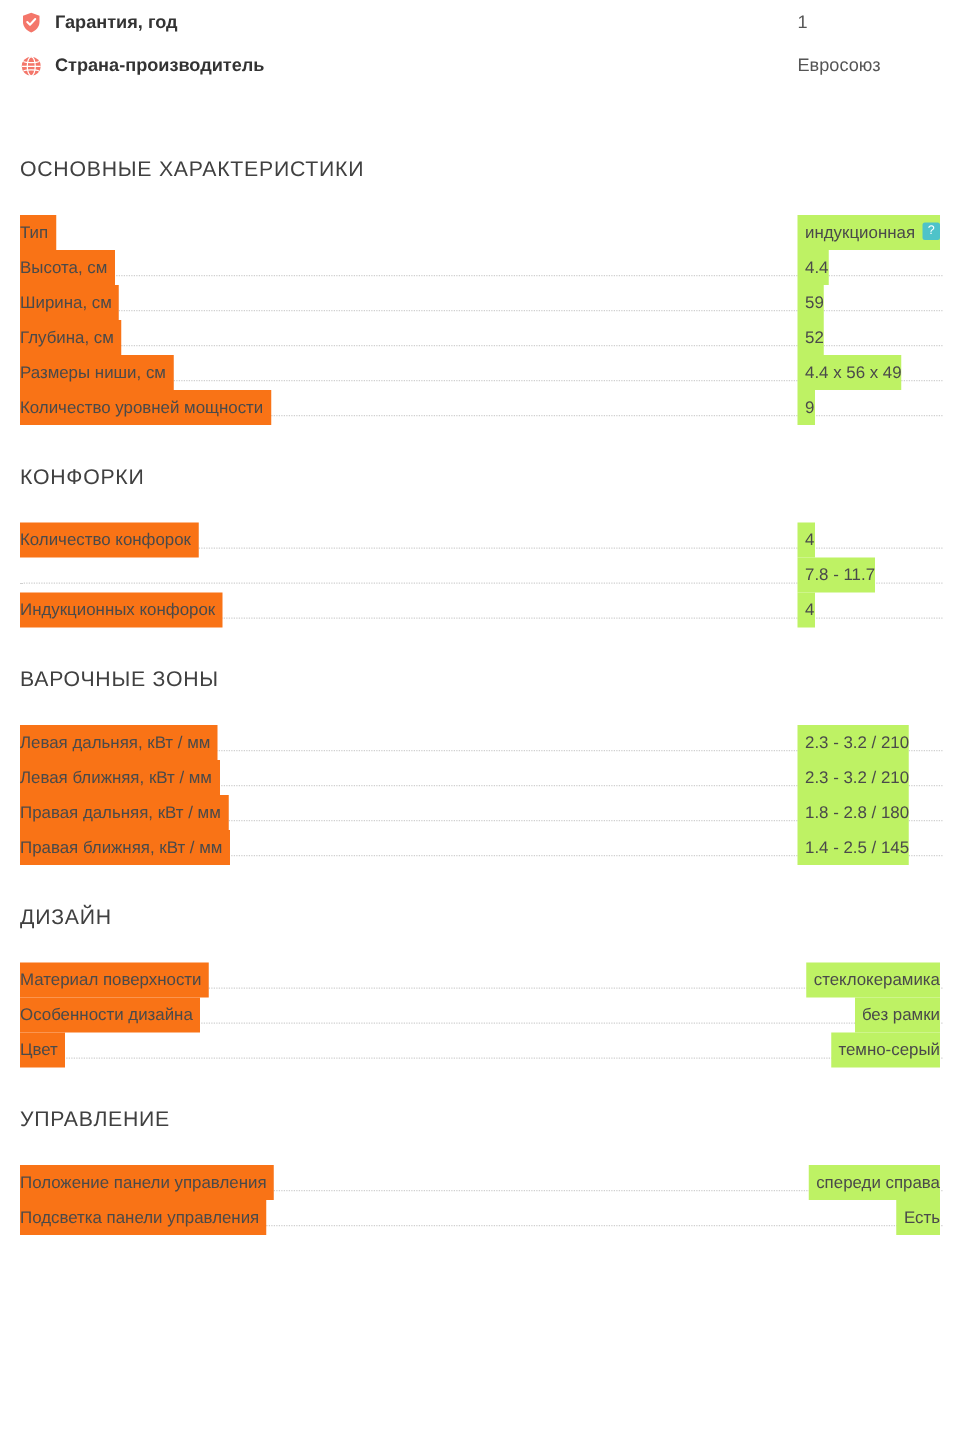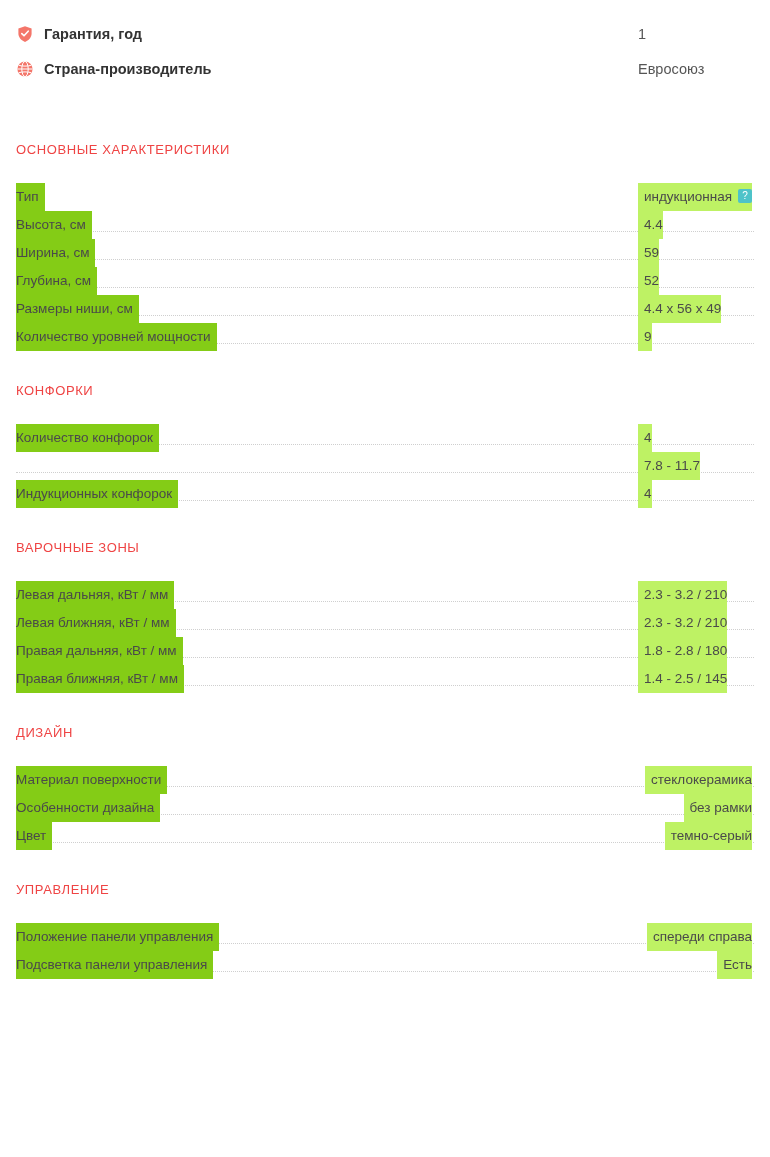--- a/index.html
+++ b/index.html
@@ -11,21 +11,21 @@
     min-height: 1157px;
     background: #ffffff;
     font-family: "Liberation Sans", sans-serif;
     color: #3c3c3c;
     -webkit-font-smoothing: antialiased;
   }
 
   .page {
     width: 764px;
     box-sizing: border-box;
-    padding: 16px 10px 0 16px;
+    padding: 0 10px 0 16px;
   }
 
   
   .top-rows {
     padding-top: 0px;
   }
   .top-row {
     display: flex;
     align-items: center;
     height: 35px;
@@ -50,43 +50,43 @@
     left: 622px;
     font-size: 14.5px;
     color: #555555;
     font-weight: normal;
   }
 
   svg { display: block; }
 
   
   .section-title {
-    font-size: 13px;
+    font-size: 17px;
     letter-spacing: 0.6px;
-    color: #ef4444;
+    color: #404040;
     text-transform: uppercase;
     font-weight: normal;
     margin: 0;
     padding: 0;
   }
   .sec-head-osn  { margin-top: 56px; margin-bottom: 26px; }
   .sec-head      { margin-top: 32px; margin-bottom: 26px; }
 
   
   .spec-row {
     position: relative;
     height: 28px;
     line-height: 28px;
     font-size: 13.5px;
   }
   .spec-row .name {
     position: absolute;
     left: 0;
     top: 0;
-    background: #84cc16;
+    background: #f97316;
     padding-right: 6px;
     color: #4a4a4a;
     white-space: nowrap;
     z-index: 2;
   }
   .spec-row .dots {
     position: absolute;
     left: 0;
     right: 0;
     bottom: 7px;

